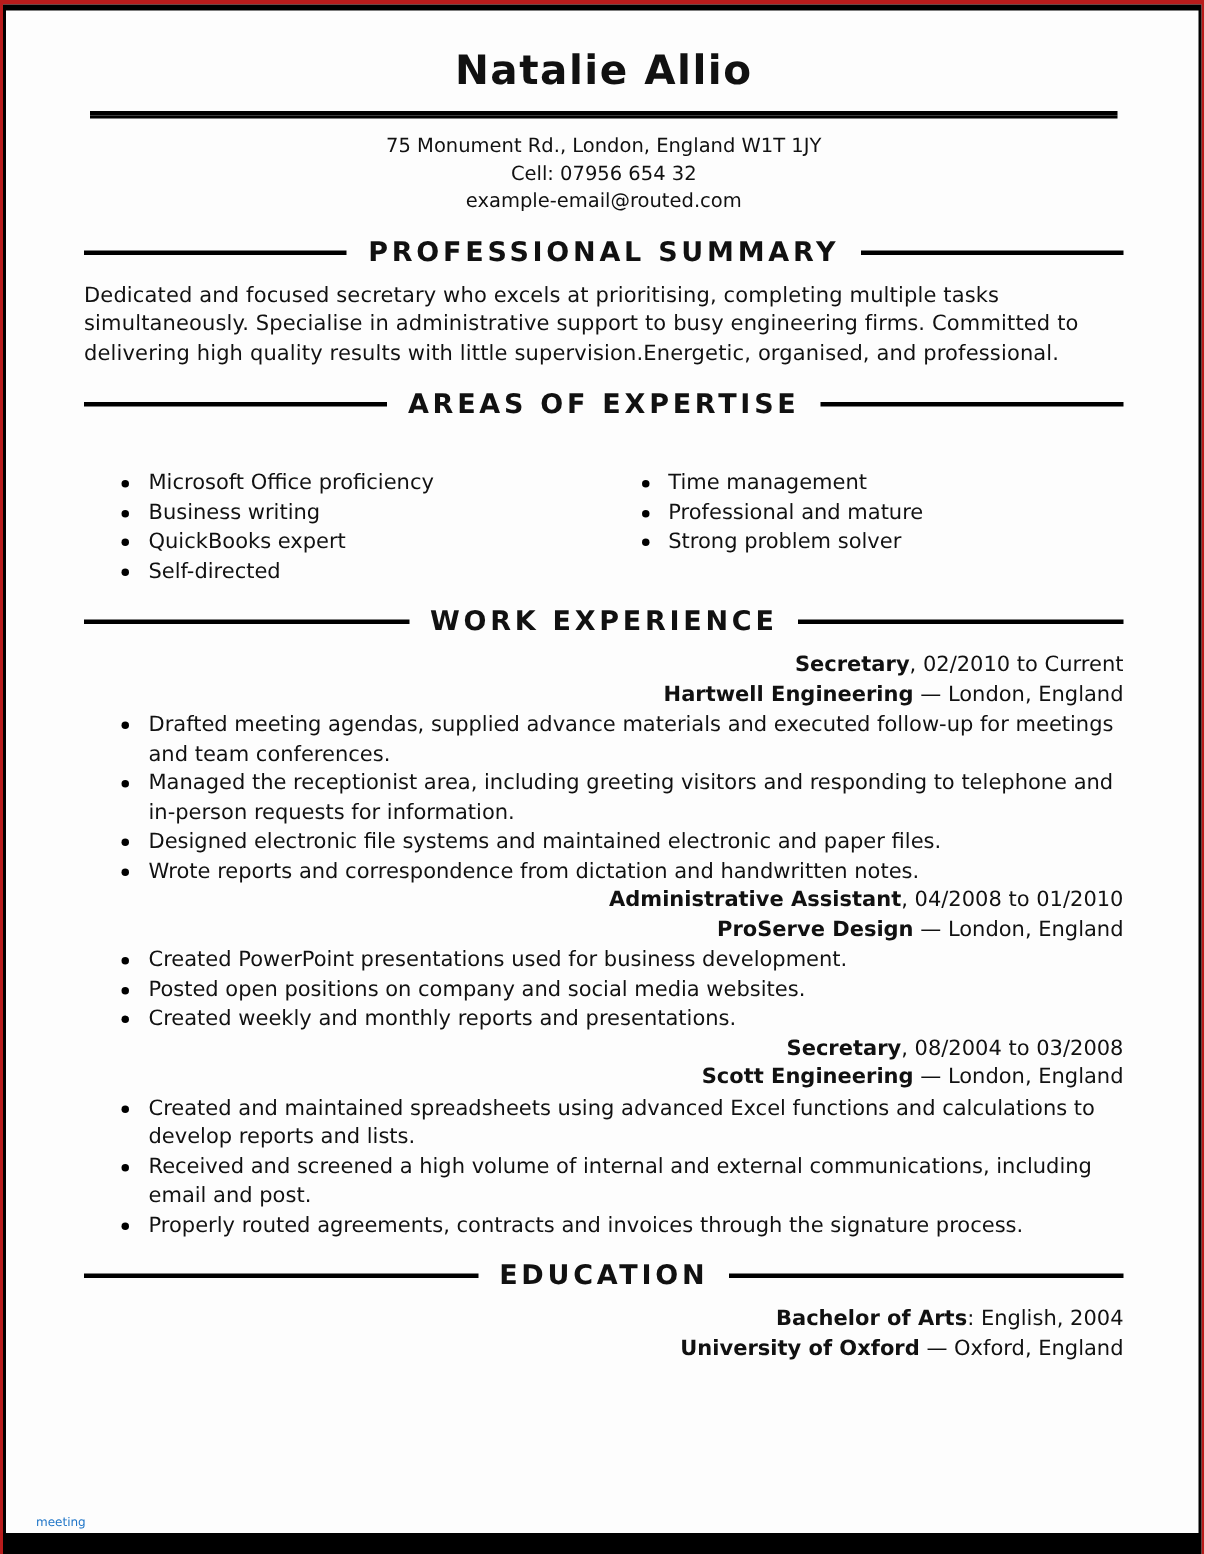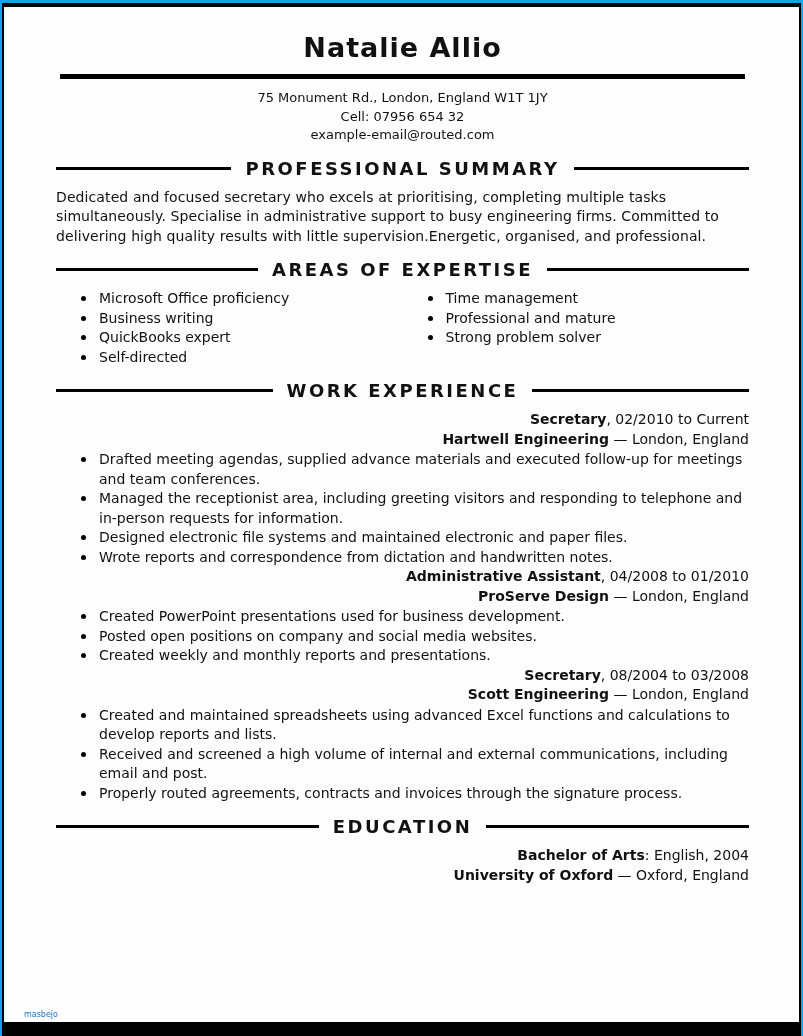--- a/index.html
+++ b/index.html
@@ -5,21 +5,21 @@
   * { margin: 0; padding: 0; box-sizing: border-box; }
   html, body { background: #ffffff; }
   body {
     font-family: "DejaVu Sans", "Liberation Sans", sans-serif;
     color: #111;
     -webkit-font-smoothing: antialiased;
   }
   .page {
     width: 803px;
     height: 1036px;
-    background: #0ea5e9;
+    background: #b91c1c;
     padding: 3px 2px 0 2px;
     position: relative;
     overflow: hidden;
   }
   .frame {
     width: 100%;
     height: 1033px;
     border-top: 4px solid #000;
     border-left: 2px solid #000;
     border-right: 2px solid #000;
@@ -72,20 +72,21 @@
   }
   .expertise-cols {
     display: flex;
   }
   .expertise-cols .col {
     width: 50%;
   }
   ul.blist {
     list-style: none;
     padding-left: 25px;
+    margin-top: 24px;
   }
   ul.blist li {
     display: flex;
     align-items: flex-start;
     font-size: 14px;
     line-height: 19.5px;
   }
   .dot {
     flex: none;
     width: 5px;
@@ -246,15 +247,15 @@
 
       <div class="section-head">
         <span class="rule"></span>
         <span class="title">EDUCATION</span>
         <span class="rule"></span>
       </div>
       <div class="edu-line"><b>Bachelor of Arts</b><span>: English, 2004</span></div>
       <div class="edu-line"><b>University of Oxford</b><span> — Oxford, England</span></div>
 
     </div>
-    <div class="watermark">masbejo</div>
+    <div class="watermark">meeting</div>
   </div>
 </div>
 
 </body></html>

